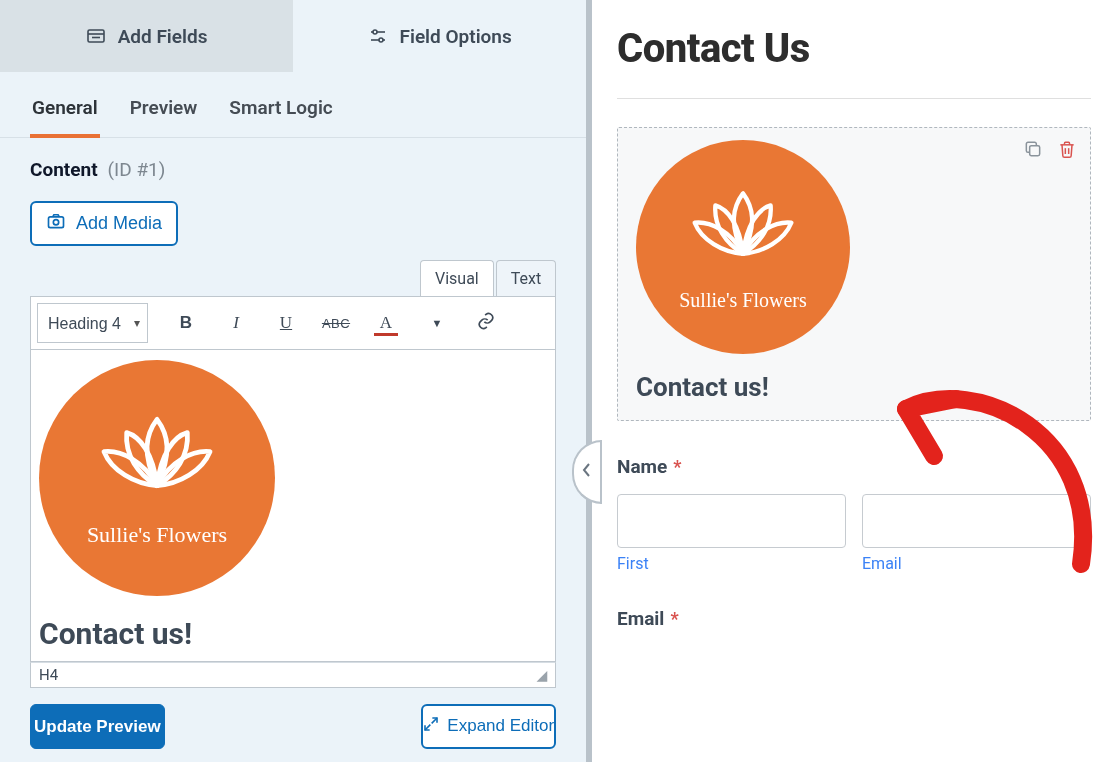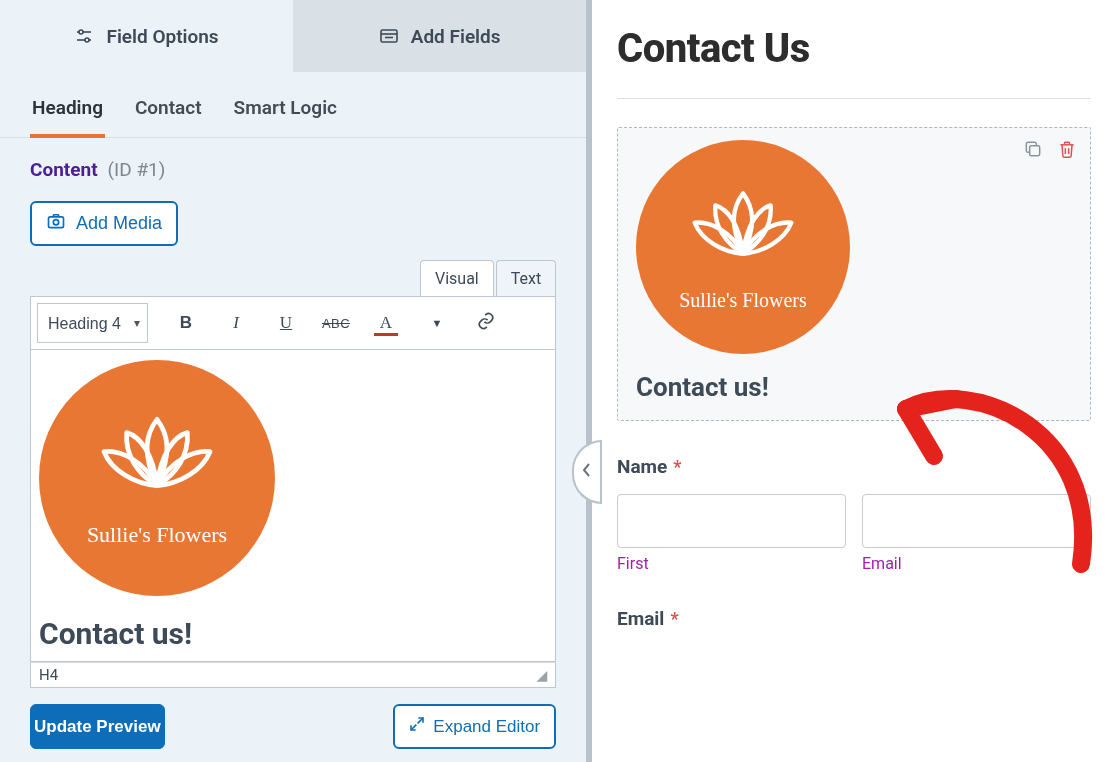--- a/index.html
+++ b/index.html
@@ -19,21 +19,21 @@
     .panel-tab-icon { display: inline-flex; }
 
     
     .subtabs { display: flex; padding: 18px 30px 0 30px; gap: 28px; border-bottom: 1px solid #d7e0e7; }
     .subtab { font-size: 19px; font-weight: 600; color: #454c54; padding: 6px 2px 18px 2px; cursor: pointer; position: relative; }
     .subtab.active { color: #2d3339; }
     .subtab.active::after { content: ""; position: absolute; left: 0; right: 0; bottom: -1px; height: 4px; background: #e97135; }
 
     
     .section { padding: 20px 30px 0 30px; }
-    .section-title { font-size: 19px; font-weight: 700; color: #4c1d95; display: inline; }
+    .section-title { font-size: 19px; font-weight: 700; color: #0f172a; display: inline; }
     .section-title-muted { font-size: 19px; color: #7d8790; margin-left: 6px; }
 
     .add-media-btn { margin-top: 20px; padding: 8px 14px; background: #fff; border: 2px solid #0d6db8; border-radius: 6px; color: #0d6db8; font-size: 18px; font-weight: 500; cursor: pointer; display: inline-flex; align-items: center; gap: 10px; }
     .add-media-btn svg { width: 20px; height: 20px; }
 
     
     .editor-wrap { margin: 0 30px; position: relative; }
     .editor-modes { position: absolute; right: 0; top: -36px; display: flex; align-items: center; }
     .mode-tab { border: 1px solid #bfc7ce; border-bottom: none; padding: 8px 14px; font-size: 16px; color: #3e4a57; background: #eef4f9; cursor: pointer; border-radius: 4px 4px 0 0; margin-left: 2px; }
     .mode-tab.selected { background: #fff; }
@@ -54,75 +54,75 @@
     .editor-body { background: #fff; border: 1px solid #bfc7ce; border-top: none; padding: 10px 8px; }
     .logo-circle { width: 236px; height: 236px; border-radius: 50%; background: #e97734; display: flex; flex-direction: column; align-items: center; justify-content: center; gap: 24px; }
     .logo-circle svg { width: 136px; height: 90px; }
     .logo-text { color: #fff; font-family: "Palatino Linotype", Palatino, serif; font-size: 22px; }
     .editor-heading { font-size: 30px; font-weight: 700; color: #3e4a57; margin-top: 20px; }
     .editor-status { border: 1px solid #bfc7ce; border-top: 1px solid #d6dde3; background: #fff; padding: 3px 8px; font-size: 15px; color: #3e4a57; display: flex; justify-content: space-between; align-items: center; }
     .resize-handle { cursor: nwse-resize; color: #9aa3ab; font-size: 14px; line-height: 1; }
 
     .bottom-btns { display: flex; justify-content: space-between; padding: 16px 30px 0 30px; }
     .btn-primary { background: #0d6db8; color: #fff; border: 1px solid #0d6db8; padding: 11px 3px; border-radius: 6px; font-size: 17px; font-weight: 600; cursor: pointer; }
-    .btn-secondary { background: #fff; color: #0d6db8; border: 2px solid #0d6db8; padding: 10px 14px; border-radius: 6px; font-size: 17px; font-weight: 500; cursor: pointer; display: inline-flex; align-items: center; gap: 8px; }
+    .btn-secondary { background: #fff; color: #0d6db8; border: 2px solid #0d6db8; padding: 10px 0; border-radius: 6px; font-size: 17px; font-weight: 500; cursor: pointer; display: inline-flex; align-items: flex-start; gap: 8px; }
 
     
     .collapse-handle { position: absolute; top: 440px; left: -14px; width: 30px; height: 64px; border: 2px solid #b9c2ca; background: #fff; border-radius: 30px 0 0 30px; display: flex; align-items: center; justify-content: center; color: #6a7580; cursor: pointer; }
 
     
     .preview-title { font-size: 40px; font-weight: 800; color: #2d2d2d; letter-spacing: -0.5px; }
     .preview-hr { height: 1px; background: #dfdfdf; margin: 26px 0 28px 0; }
     .preview-block { border: 1px dashed #b0b7be; background: #f7f8f9; padding: 12px 18px 18px 18px; position: relative; border-radius: 2px; }
     .preview-actions { position: absolute; top: 10px; right: 10px; display: flex; gap: 8px; }
     .action-btn { width: 26px; height: 26px; display: inline-flex; align-items: center; justify-content: center; cursor: pointer; color: #8a939b; }
     .action-btn.trash { color: #d9534f; }
     .preview-heading { font-size: 26px; font-weight: 700; color: #3e4a57; margin-top: 18px; }
 
     .form-label { font-size: 19px; font-weight: 700; color: #3e4a57; margin-top: 34px; }
     .req-star { color: #d9534f; margin-left: 6px; font-size: 18px; }
     .name-row { display: flex; gap: 16px; margin-top: 16px; }
     .text-input { flex: 1; height: 54px; border: 1px solid #c6cbd0; border-radius: 4px; background: #fff; padding: 0 10px; font-size: 16px; }
     .sublabel-row { display: flex; gap: 16px; margin-top: 6px; }
-    .sublabel { flex: 1; font-size: 16px; color: #a21caf; }
+    .sublabel { flex: 1; font-size: 16px; color: #3b82f6; }
 
     .arrow-annotation { position: absolute; top: 354px; left: 856px; pointer-events: none; }
   </style>
 </head>
 <body>
 
 <div class="app">
   <div class="left-panel">
     <div class="panel-tabs">
+      <div class="panel-tab inactive">
+        <span class="panel-tab-icon">
+          <svg width="20" height="20" viewBox="0 0 20 20" fill="none" stroke="#3e4a57" stroke-width="1.6">
+              <rect x="2" y="4" width="16" height="12" rx="1.5"></rect>
+              <line x1="2" y1="8" x2="18" y2="8"></line>
+              <line x1="6" y1="11.5" x2="14" y2="11.5"></line>
+            </svg>
+        </span>
+        <span>Add Fields</span>
+      </div>
       <div class="panel-tab active">
         <span class="panel-tab-icon">
           <svg width="20" height="20" viewBox="0 0 20 20" fill="none" stroke="#3e4a57" stroke-width="1.6">
               <line x1="3" y1="6" x2="17" y2="6"></line>
               <circle cx="7" cy="6" r="2" fill="#ebf3f9"></circle>
               <line x1="3" y1="14" x2="17" y2="14"></line>
               <circle cx="13" cy="14" r="2" fill="#ebf3f9"></circle>
             </svg>
         </span>
         <span>Field Options</span>
       </div>
-      <div class="panel-tab inactive">
-        <span class="panel-tab-icon">
-          <svg width="20" height="20" viewBox="0 0 20 20" fill="none" stroke="#3e4a57" stroke-width="1.6">
-              <rect x="2" y="4" width="16" height="12" rx="1.5"></rect>
-              <line x1="2" y1="8" x2="18" y2="8"></line>
-              <line x1="6" y1="11.5" x2="14" y2="11.5"></line>
-            </svg>
-        </span>
-        <span>Add Fields</span>
-      </div>
     </div>
 
     <div class="subtabs">
-      <div class="subtab active">Heading</div>
-      <div class="subtab">Contact</div>
+      <div class="subtab active">General</div>
+      <div class="subtab">Preview</div>
       <div class="subtab">Smart Logic</div>
     </div>
 
     <div class="section">
       <span class="section-title">Content</span>
       <span class="section-title-muted">(ID #1)</span>
       <div>
         <button class="add-media-btn">
           <span>
             <svg viewBox="0 0 24 24" fill="none" stroke="#0d6db8" stroke-width="2">

